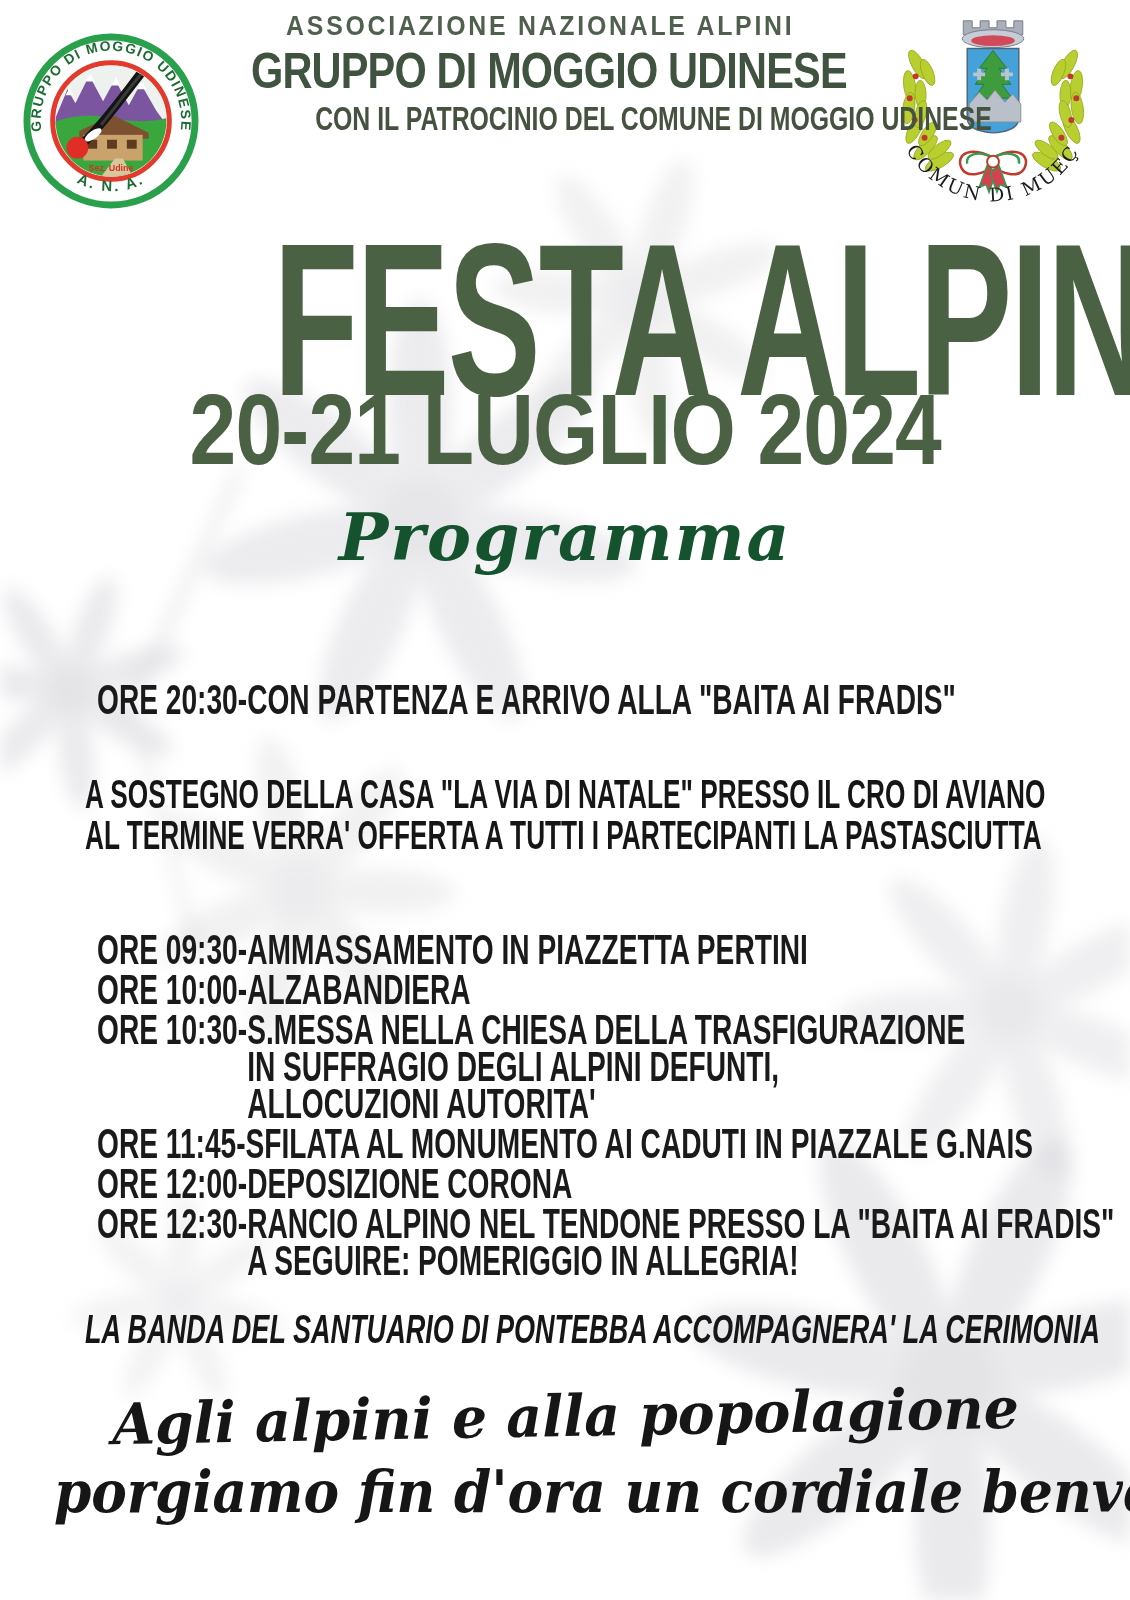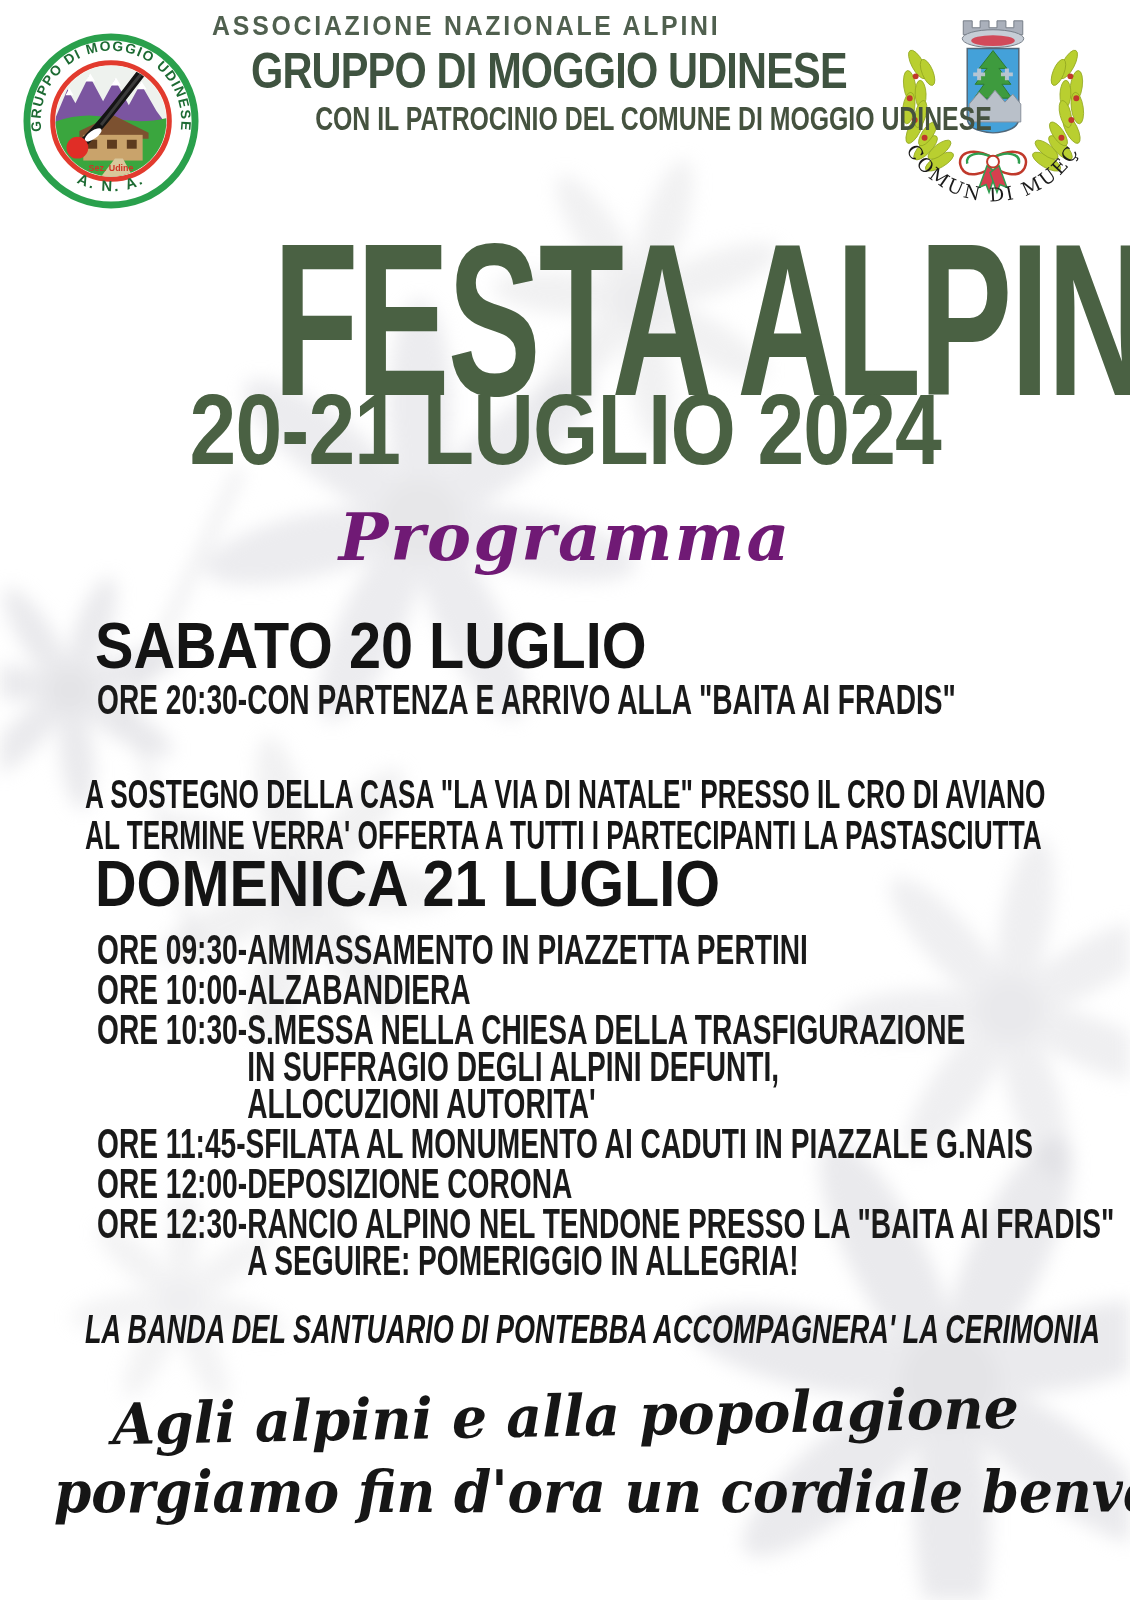--- a/index.html
+++ b/index.html
@@ -3,32 +3,32 @@
 <meta charset="utf-8">
 <style>
   html,body{margin:0;padding:0;background:#fff;}
   .poster{position:relative;width:1130px;height:1600px;margin:0 auto;background:#ffffff;
           overflow:hidden;font-family:"Liberation Sans",sans-serif;color:#161616;}
   .bg{position:absolute;top:0;left:0;filter:blur(9px);}
   .blk{position:absolute;white-space:nowrap;}
   .ctr{left:0;right:0;text-align:center;}
   .ib{display:inline-block;white-space:nowrap;}
   
-  .hdr{position:absolute;top:12px;left:190px;width:700px;}
+  .hdr{position:absolute;top:12px;left:190px;width:700px;text-align:center;}
   .h1{font-size:27px;font-weight:bold;letter-spacing:3px;color:#50604f;transform:scaleX(.92);transform-origin:center;}
   .h2{font-size:24px;font-weight:bold;letter-spacing:5px;color:#50604f;transform:scaleX(.95);transform-origin:center;margin-top:3px;}
   .h3{font-size:50px;font-weight:bold;color:#3f5340;transform:scaleX(.83);transform-origin:center;margin-top:2px;letter-spacing:-1px;}
   .h4{font-size:34px;font-weight:bold;color:#45523f;transform:scaleX(.73);transform-origin:center;margin-top:1px;}
   .h5{font-size:29px;font-weight:bold;color:#47544a;transform:scaleX(.73);transform-origin:center;margin-top:2px;}
   .hdr > div{line-height:1.1;}
   
   .festa{font-size:218px;font-weight:bold;color:#4a6143;transform:scale(.64,1);transform-origin:center;line-height:.9;letter-spacing:-3px;}
   .fdate{font-size:100px;font-weight:bold;color:#4a6143;transform:scaleX(.84);transform-origin:center;line-height:.9;letter-spacing:-1px;}
   .script{font-family:"DejaVu Serif",serif;font-style:italic;font-weight:bold;}
-  .programma{font-size:66px;letter-spacing:2px;color:#701a75;}
+  .programma{font-size:66px;letter-spacing:2px;color:#14532d;}
   .day-title{font-size:64px;font-weight:bold;color:#141414;transform:scaleX(.9);transform-origin:left top;line-height:1;}
   .srow{display:flex;font-size:42px;font-weight:bold;color:#1a1a1a;transform:scaleX(.67);
         transform-origin:left top;line-height:.88;white-space:nowrap;margin-bottom:3px;}
   .sline{display:block;}
   .luc{font-size:50px;font-weight:bold;font-style:italic;letter-spacing:1px;transform:scaleX(.8);transform-origin:center;}
   .bigline{font-size:41px;font-weight:bold;transform:scaleX(.64);transform-origin:left top;line-height:1;}
   .band{font-size:41px;font-weight:bold;font-style:italic;transform:scaleX(.66);transform-origin:left top;}
   .w1{font-size:57px;transform:scaleX(.97) rotate(-1deg);transform-origin:center;}
   .w2{font-size:58px;transform:scaleX(.92);transform-origin:center;}
   .logoL{position:absolute;top:32px;left:22px;}
@@ -175,38 +175,32 @@
     <span class="ib festa">FESTA ALPINA</span>
   </div>
   <div class="blk ctr" style="top:384px;">
     <span class="ib fdate">20-21 LUGLIO 2024</span>
   </div>
 
   <div class="blk ctr" style="top:498px;">
     <span class="ib script programma">Programma</span>
   </div>
 
-  <div class="blk" style="top:614px;left:95px;">
-    <span class="ib day-title">SABATO 20 LUGLIO</span>
-  </div>
   <div class="blk" style="top:682px;left:97px;">
     <div class="srow">
       <span class="sline">ORE 20:30-CON PARTENZA E ARRIVO ALLA "BAITA AI FRADIS"</span>
     </div>
   </div>
   <div class="blk" style="top:774px;left:85px;">
     <span class="ib bigline">A SOSTEGNO DELLA CASA "LA VIA DI NATALE" PRESSO IL CRO DI AVIANO</span>
   </div>
   <div class="blk" style="top:815px;left:85px;">
     <span class="ib bigline">AL TERMINE VERRA' OFFERTA A TUTTI I PARTECIPANTI LA PASTASCIUTTA</span>
   </div>
 
-  <div class="blk" style="top:852px;left:95px;">
-    <span class="ib day-title">DOMENICA 21 LUGLIO</span>
-  </div>
 
   <div class="blk" style="top:932px;left:97px;">
     <div class="srow">
       <span>ORE 09:30-</span>
         <span>
           <span class="sline">AMMASSAMENTO IN PIAZZETTA PERTINI</span>
         </span>
     </div>
     <div class="srow">
       <span>ORE 10:00-</span>

